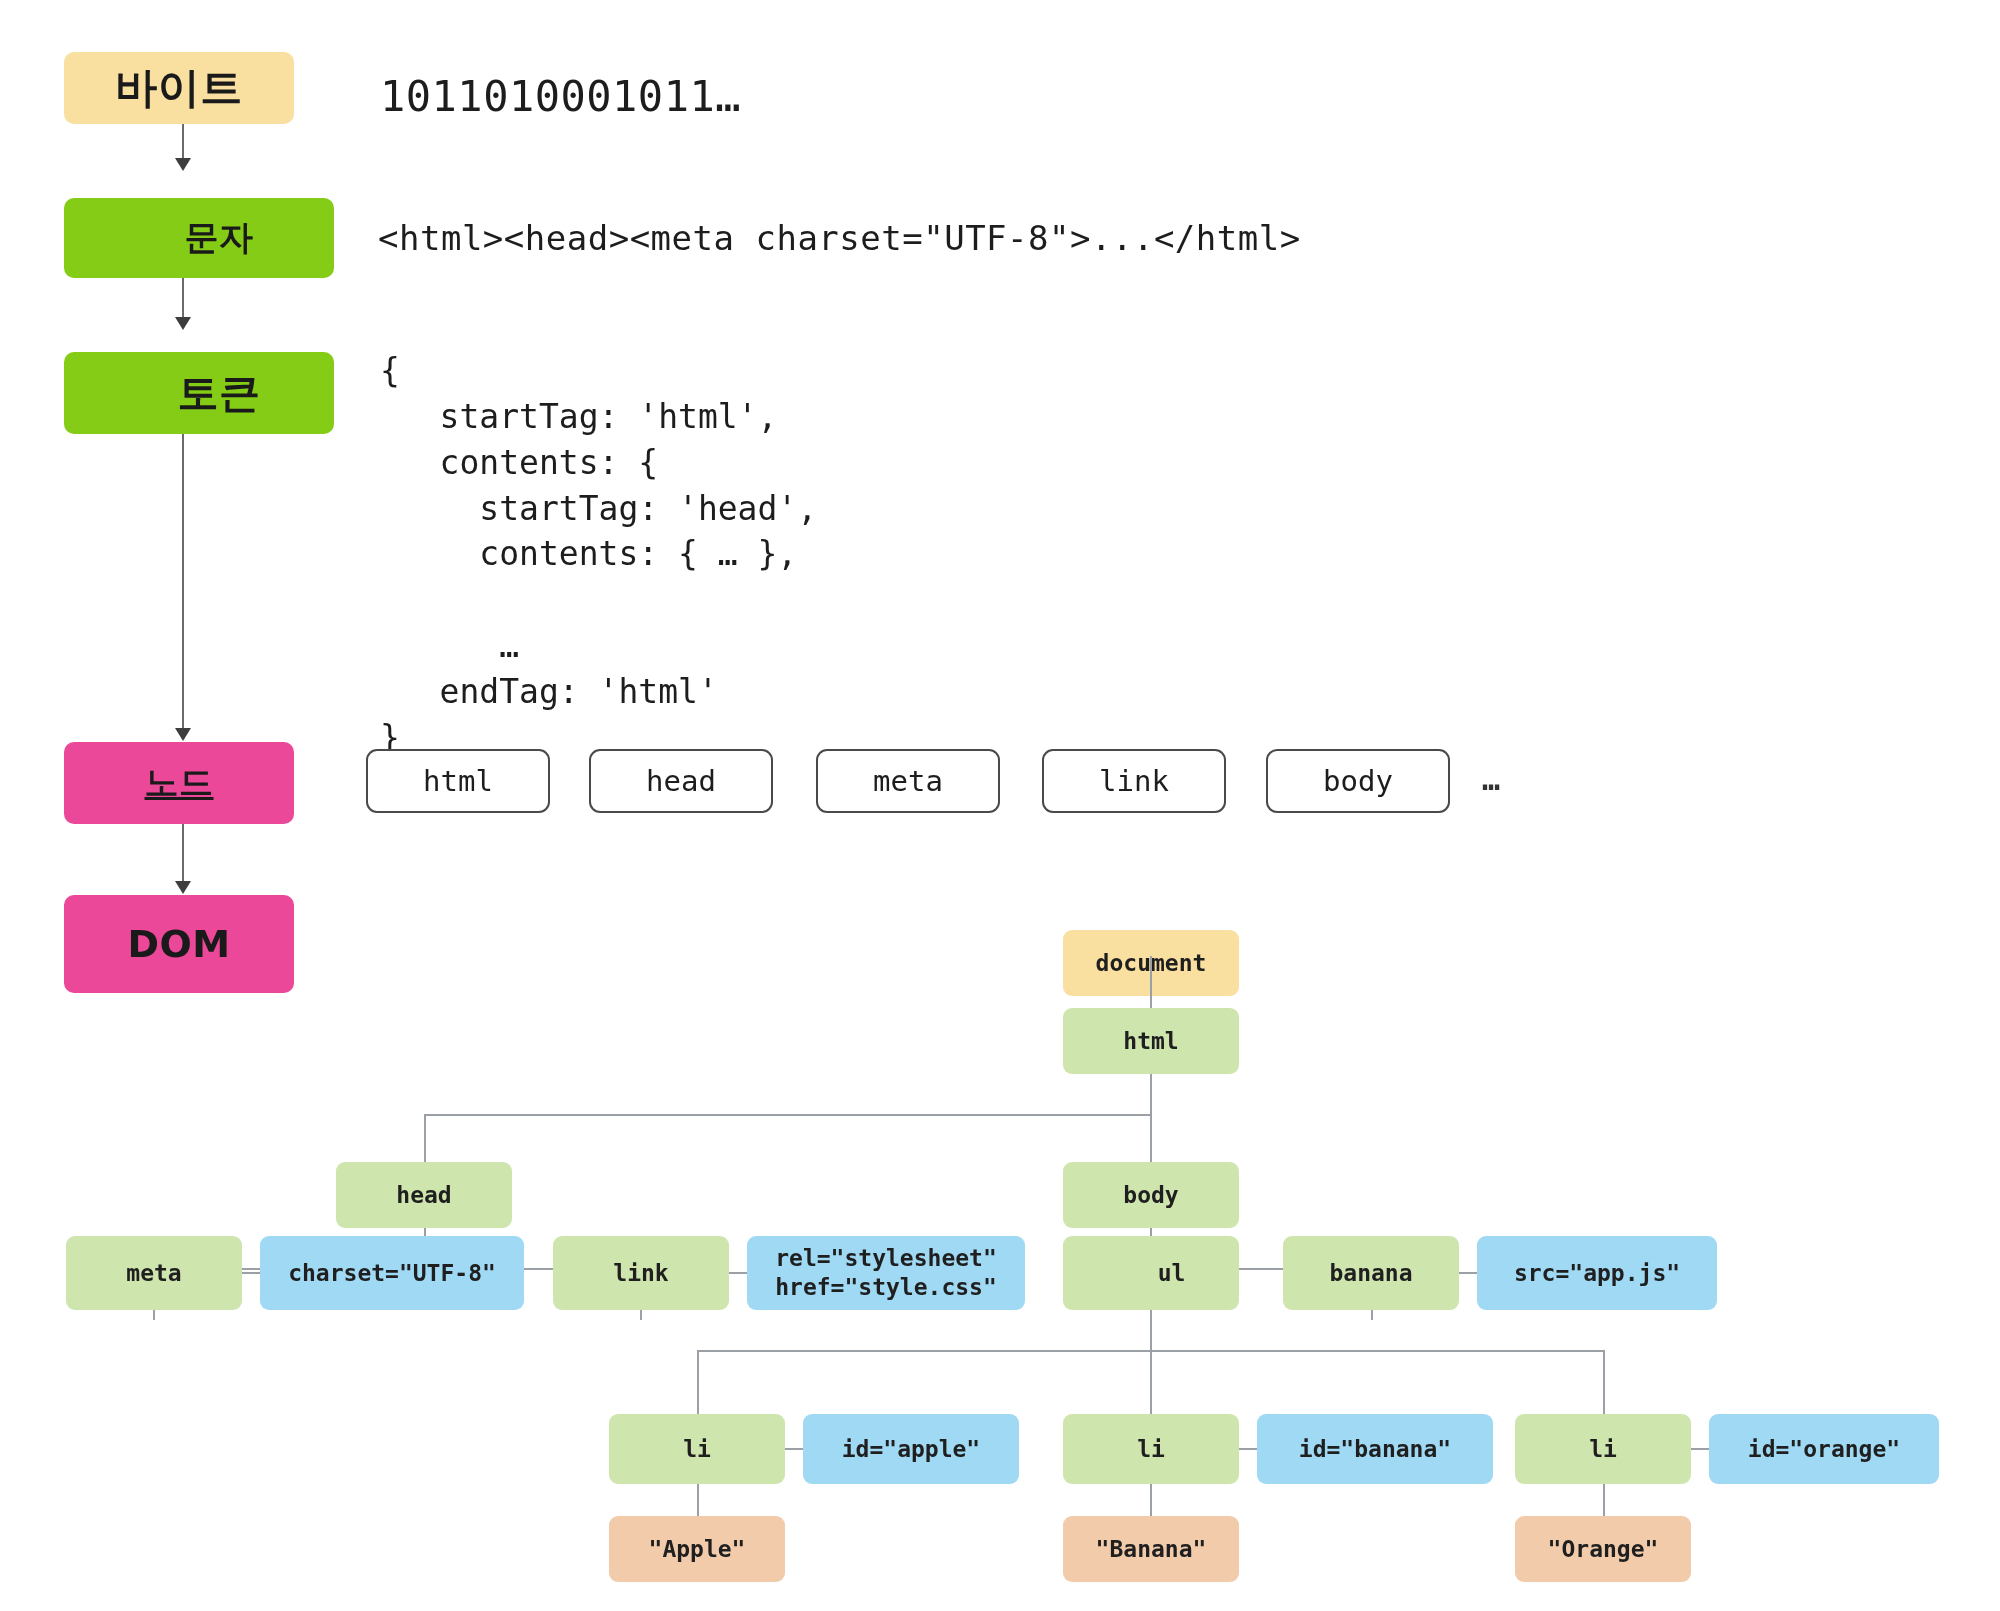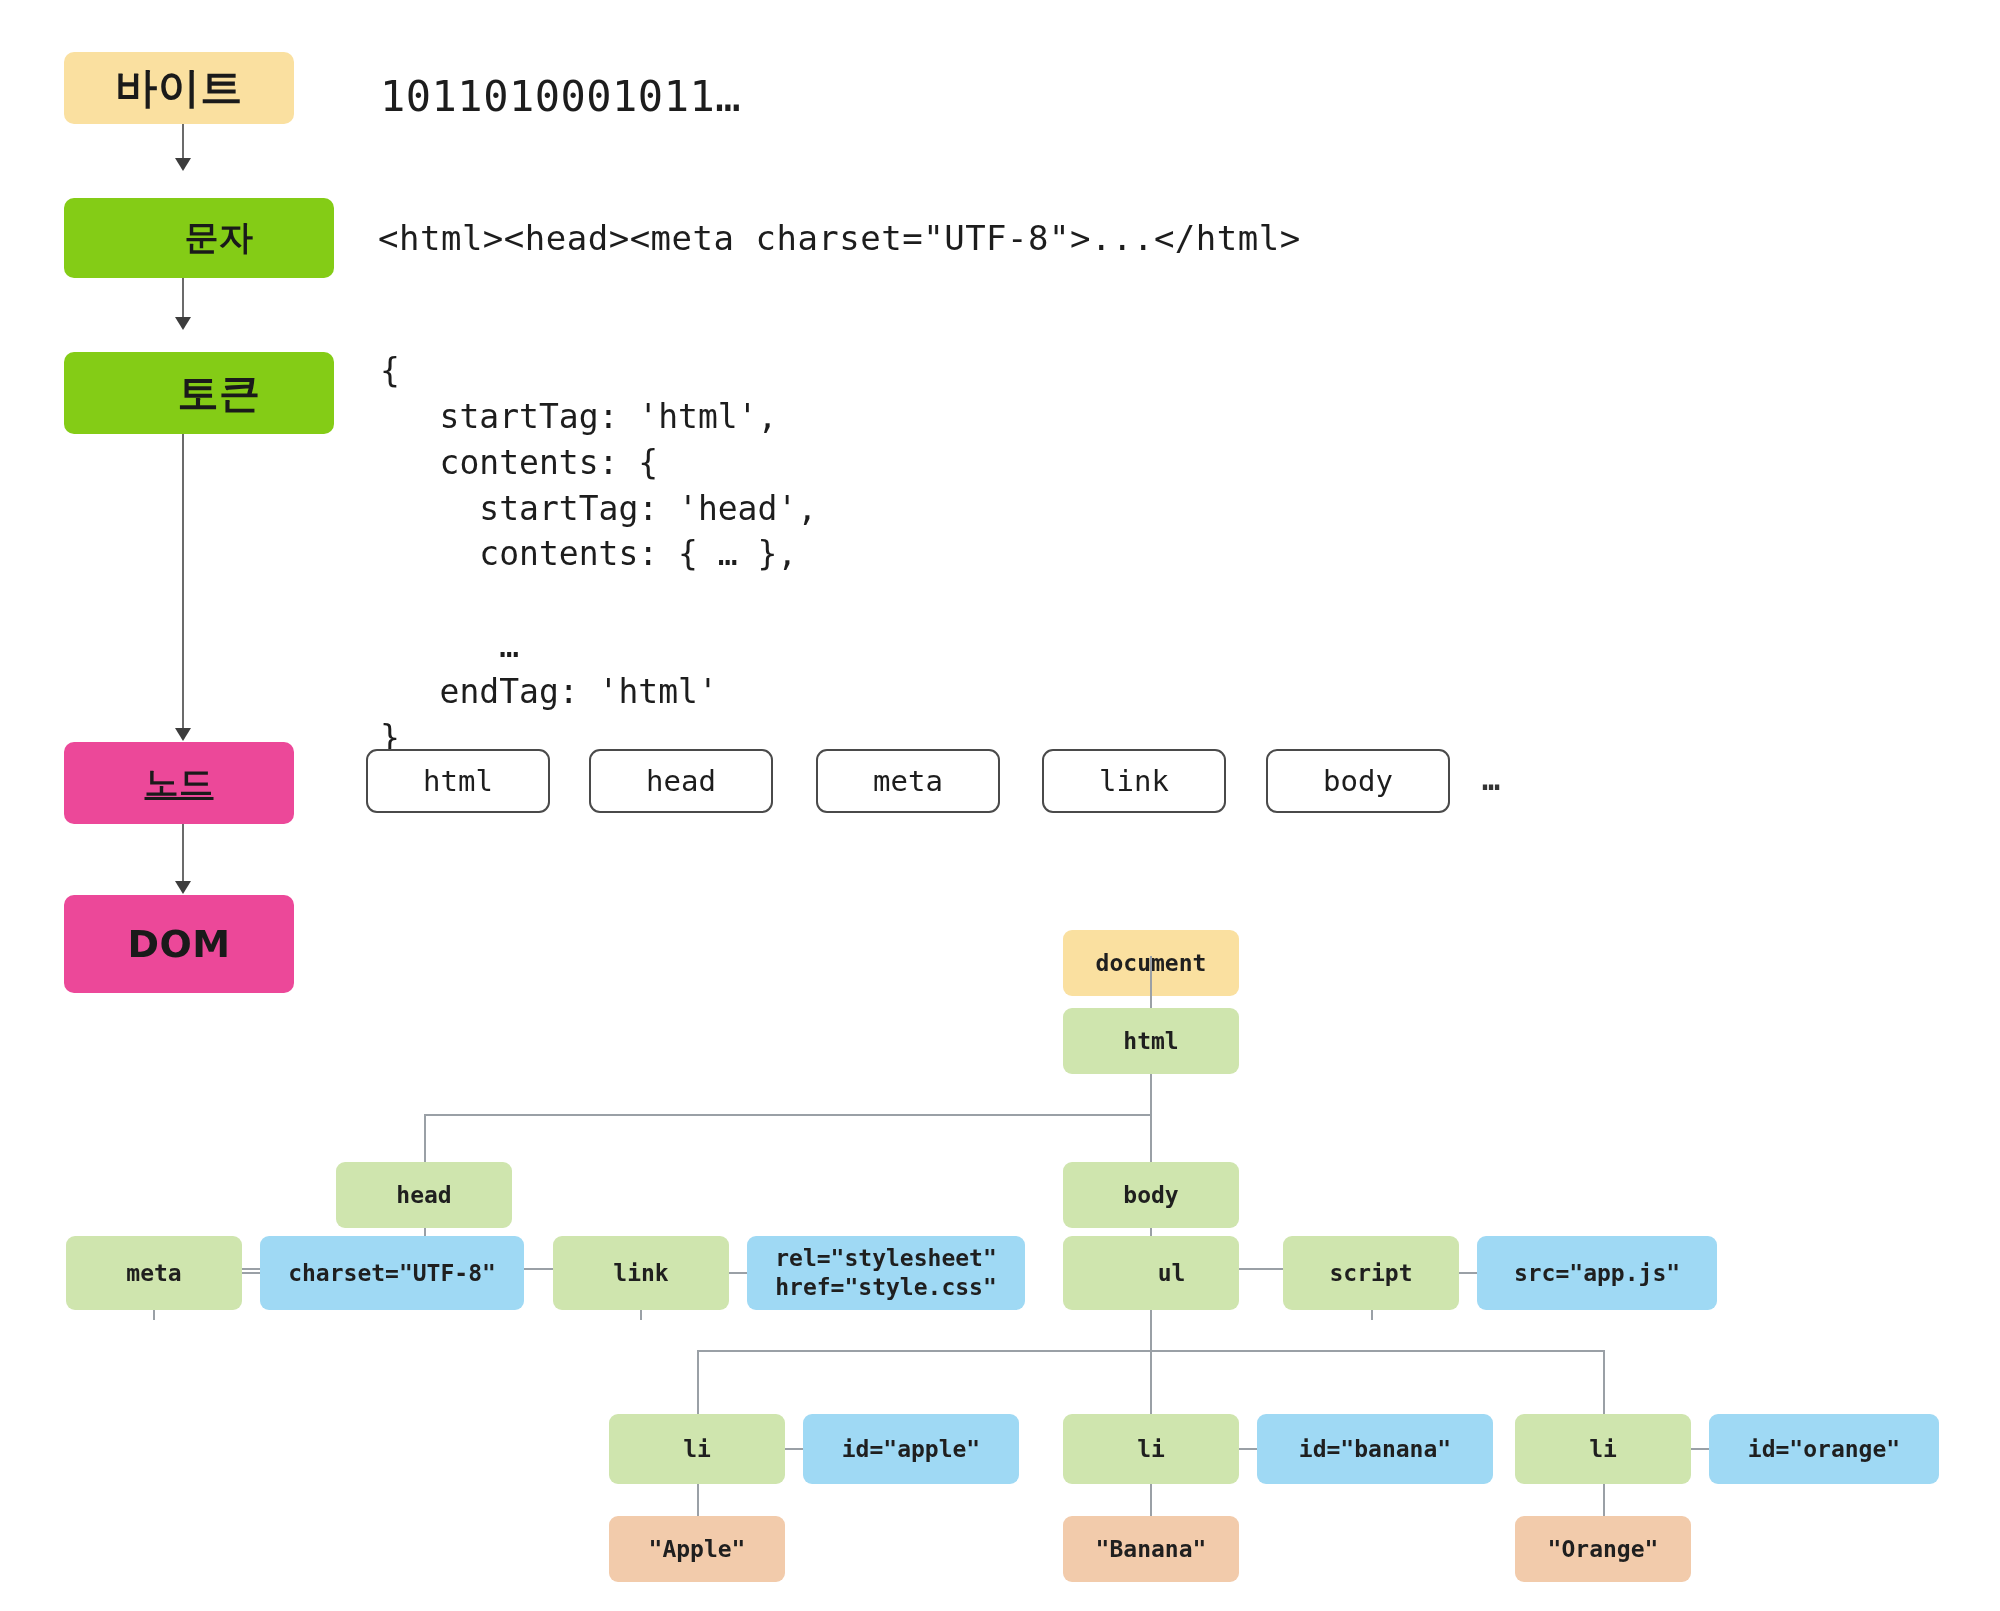--- a/index.html
+++ b/index.html
@@ -230,21 +230,21 @@
   <div class="tnode t-attr" style="left:747px; top:1236px; width:278px; height:74px; flex-direction:column;">
     <span>rel="stylesheet"</span>
     <span>href="style.css"</span>
   </div>
 
   <div class="tnode t-elem" style="left:1063px; top:1236px; width:176px; height:74px;padding-left:47px;">
     <span>ul</span>
   </div>
 
   <div class="tnode t-elem" style="left:1283px; top:1236px; width:176px; height:74px;">
-    <span>script</span>
+    <span>banana</span>
   </div>
   <div class="edge-h" style="left:1459px; top:1272px; width:20px;"></div>
   <div class="tnode t-attr" style="left:1477px; top:1236px; width:240px; height:74px;">
     <span>src="app.js"</span>
   </div>
 
   <div class="edge-v" style="left:1150px; top:1310px; height:42px;"></div>
   <div class="edge-h" style="left:697px; top:1350px; width:908px;"></div>
   <div class="edge-v" style="left:697px; top:1350px; height:68px;"></div>
   <div class="edge-v" style="left:1150px; top:1350px; height:68px;"></div>

